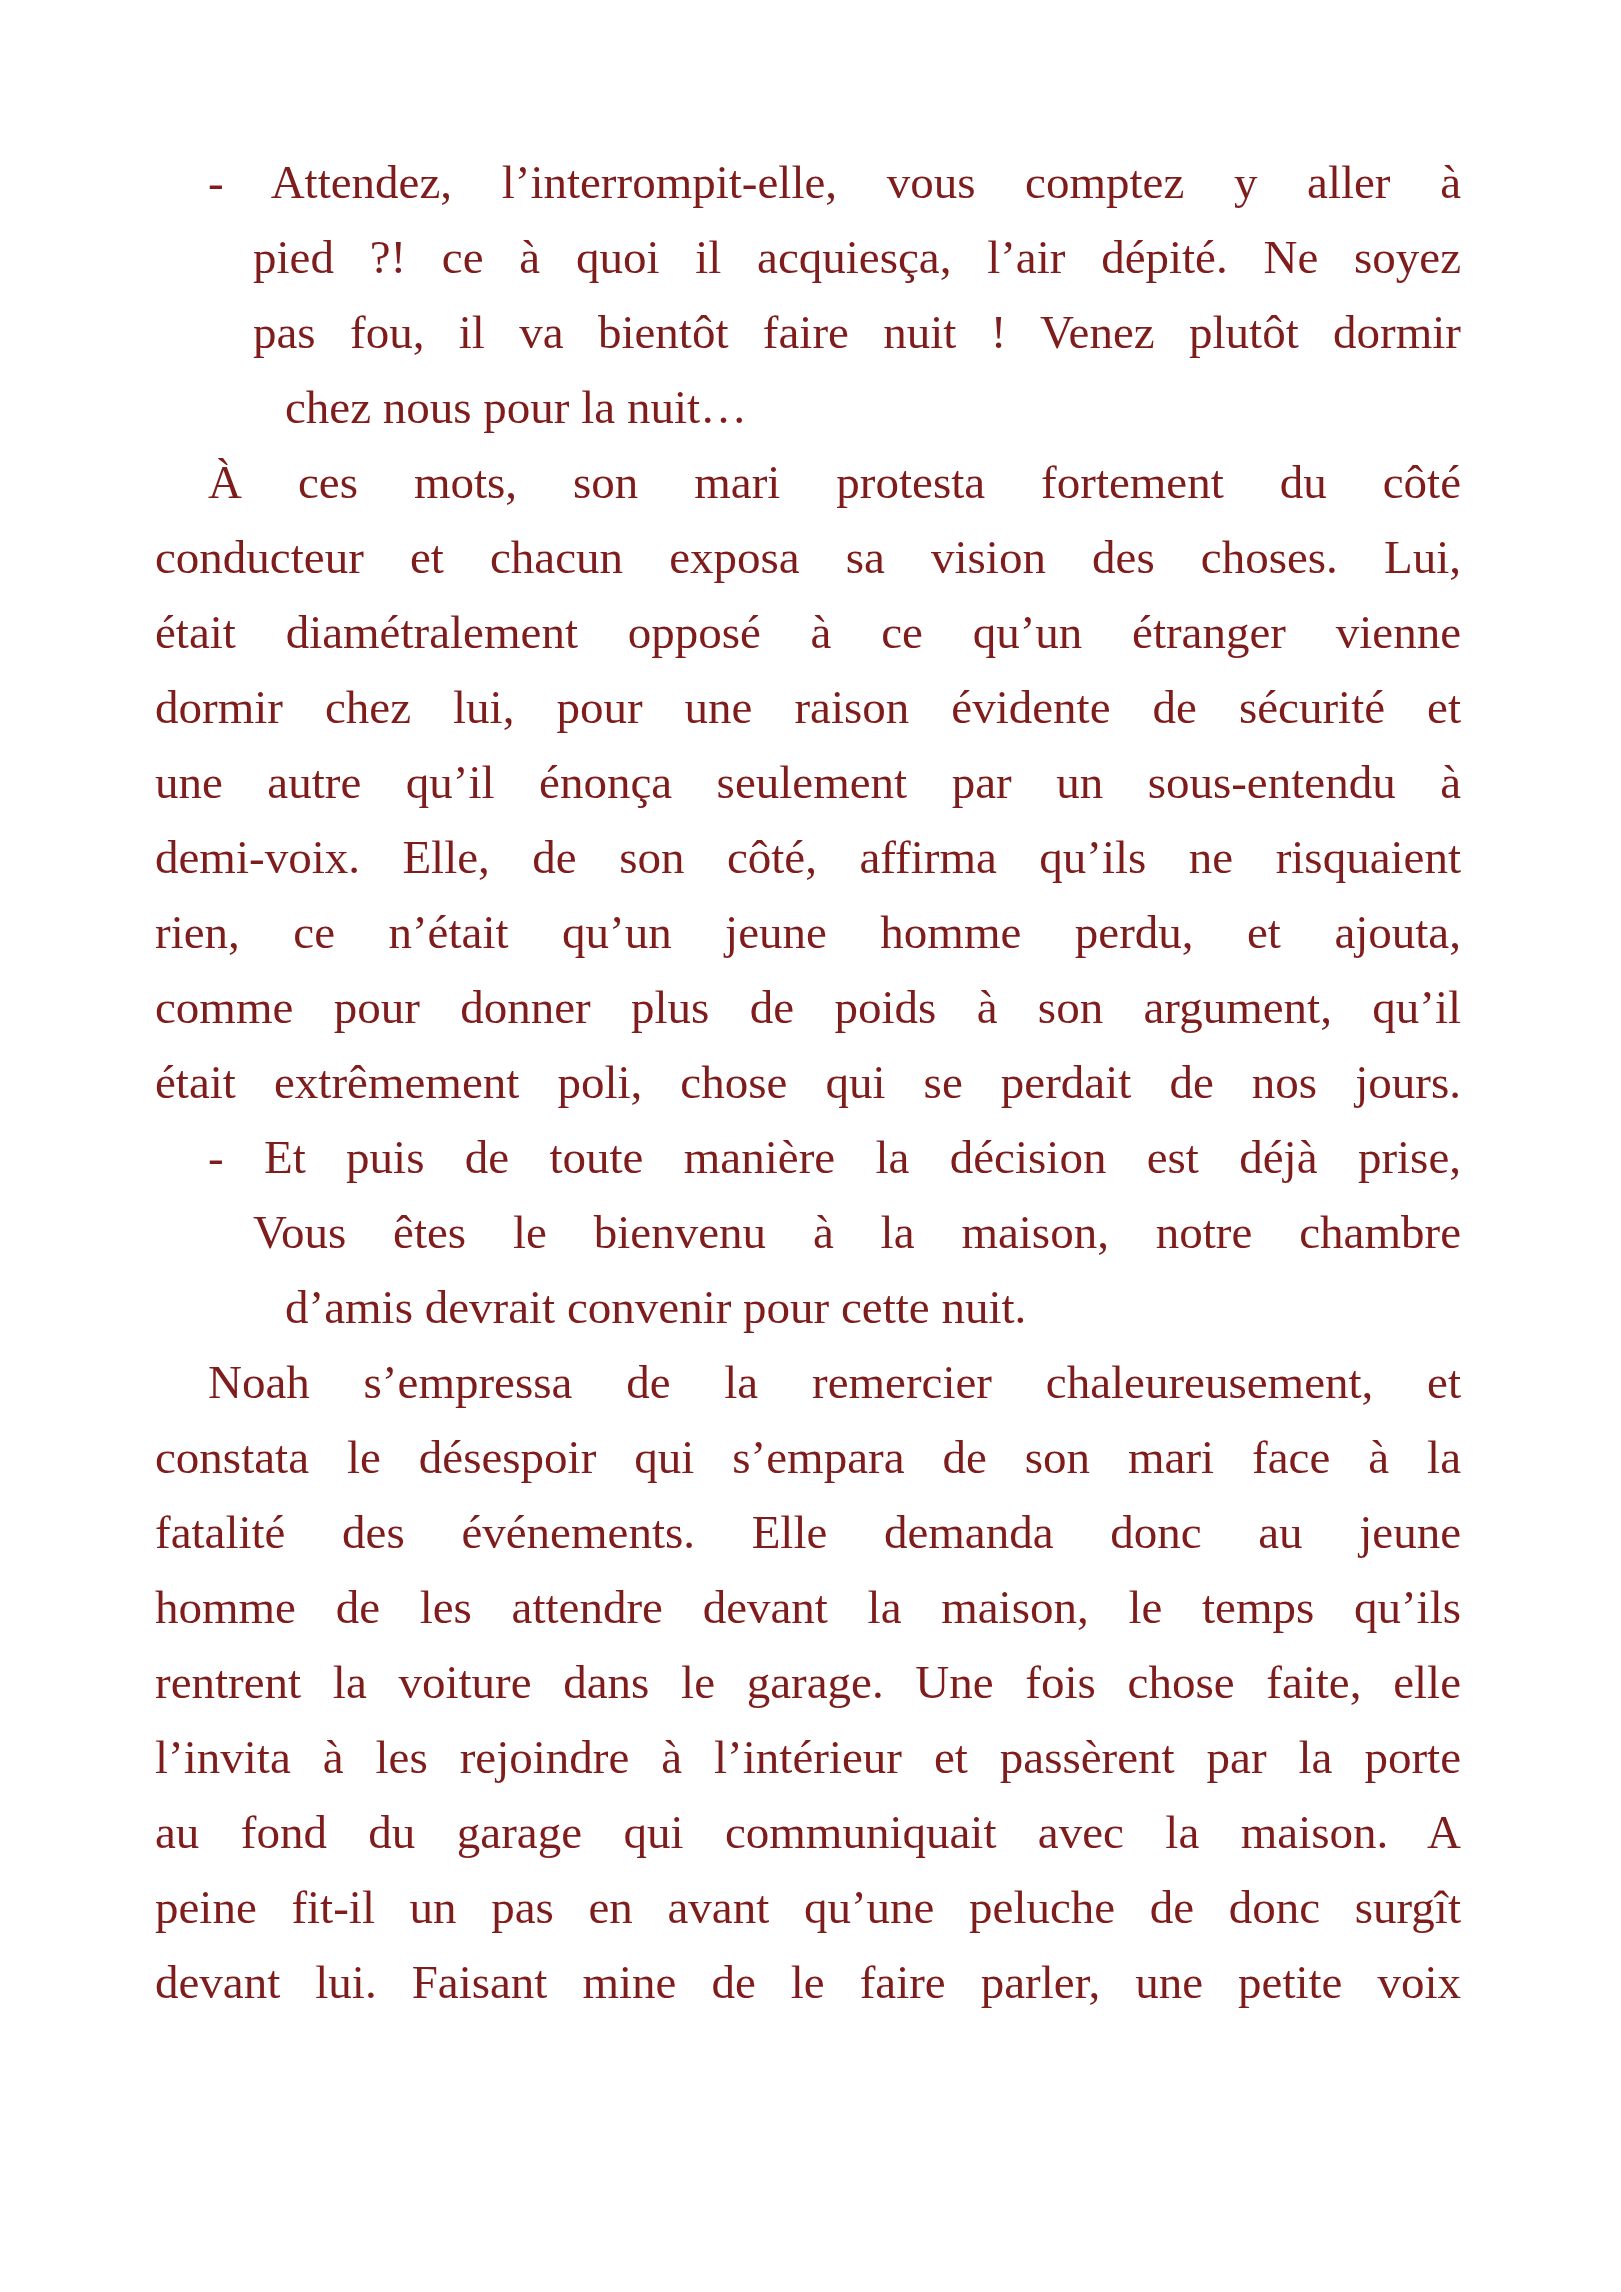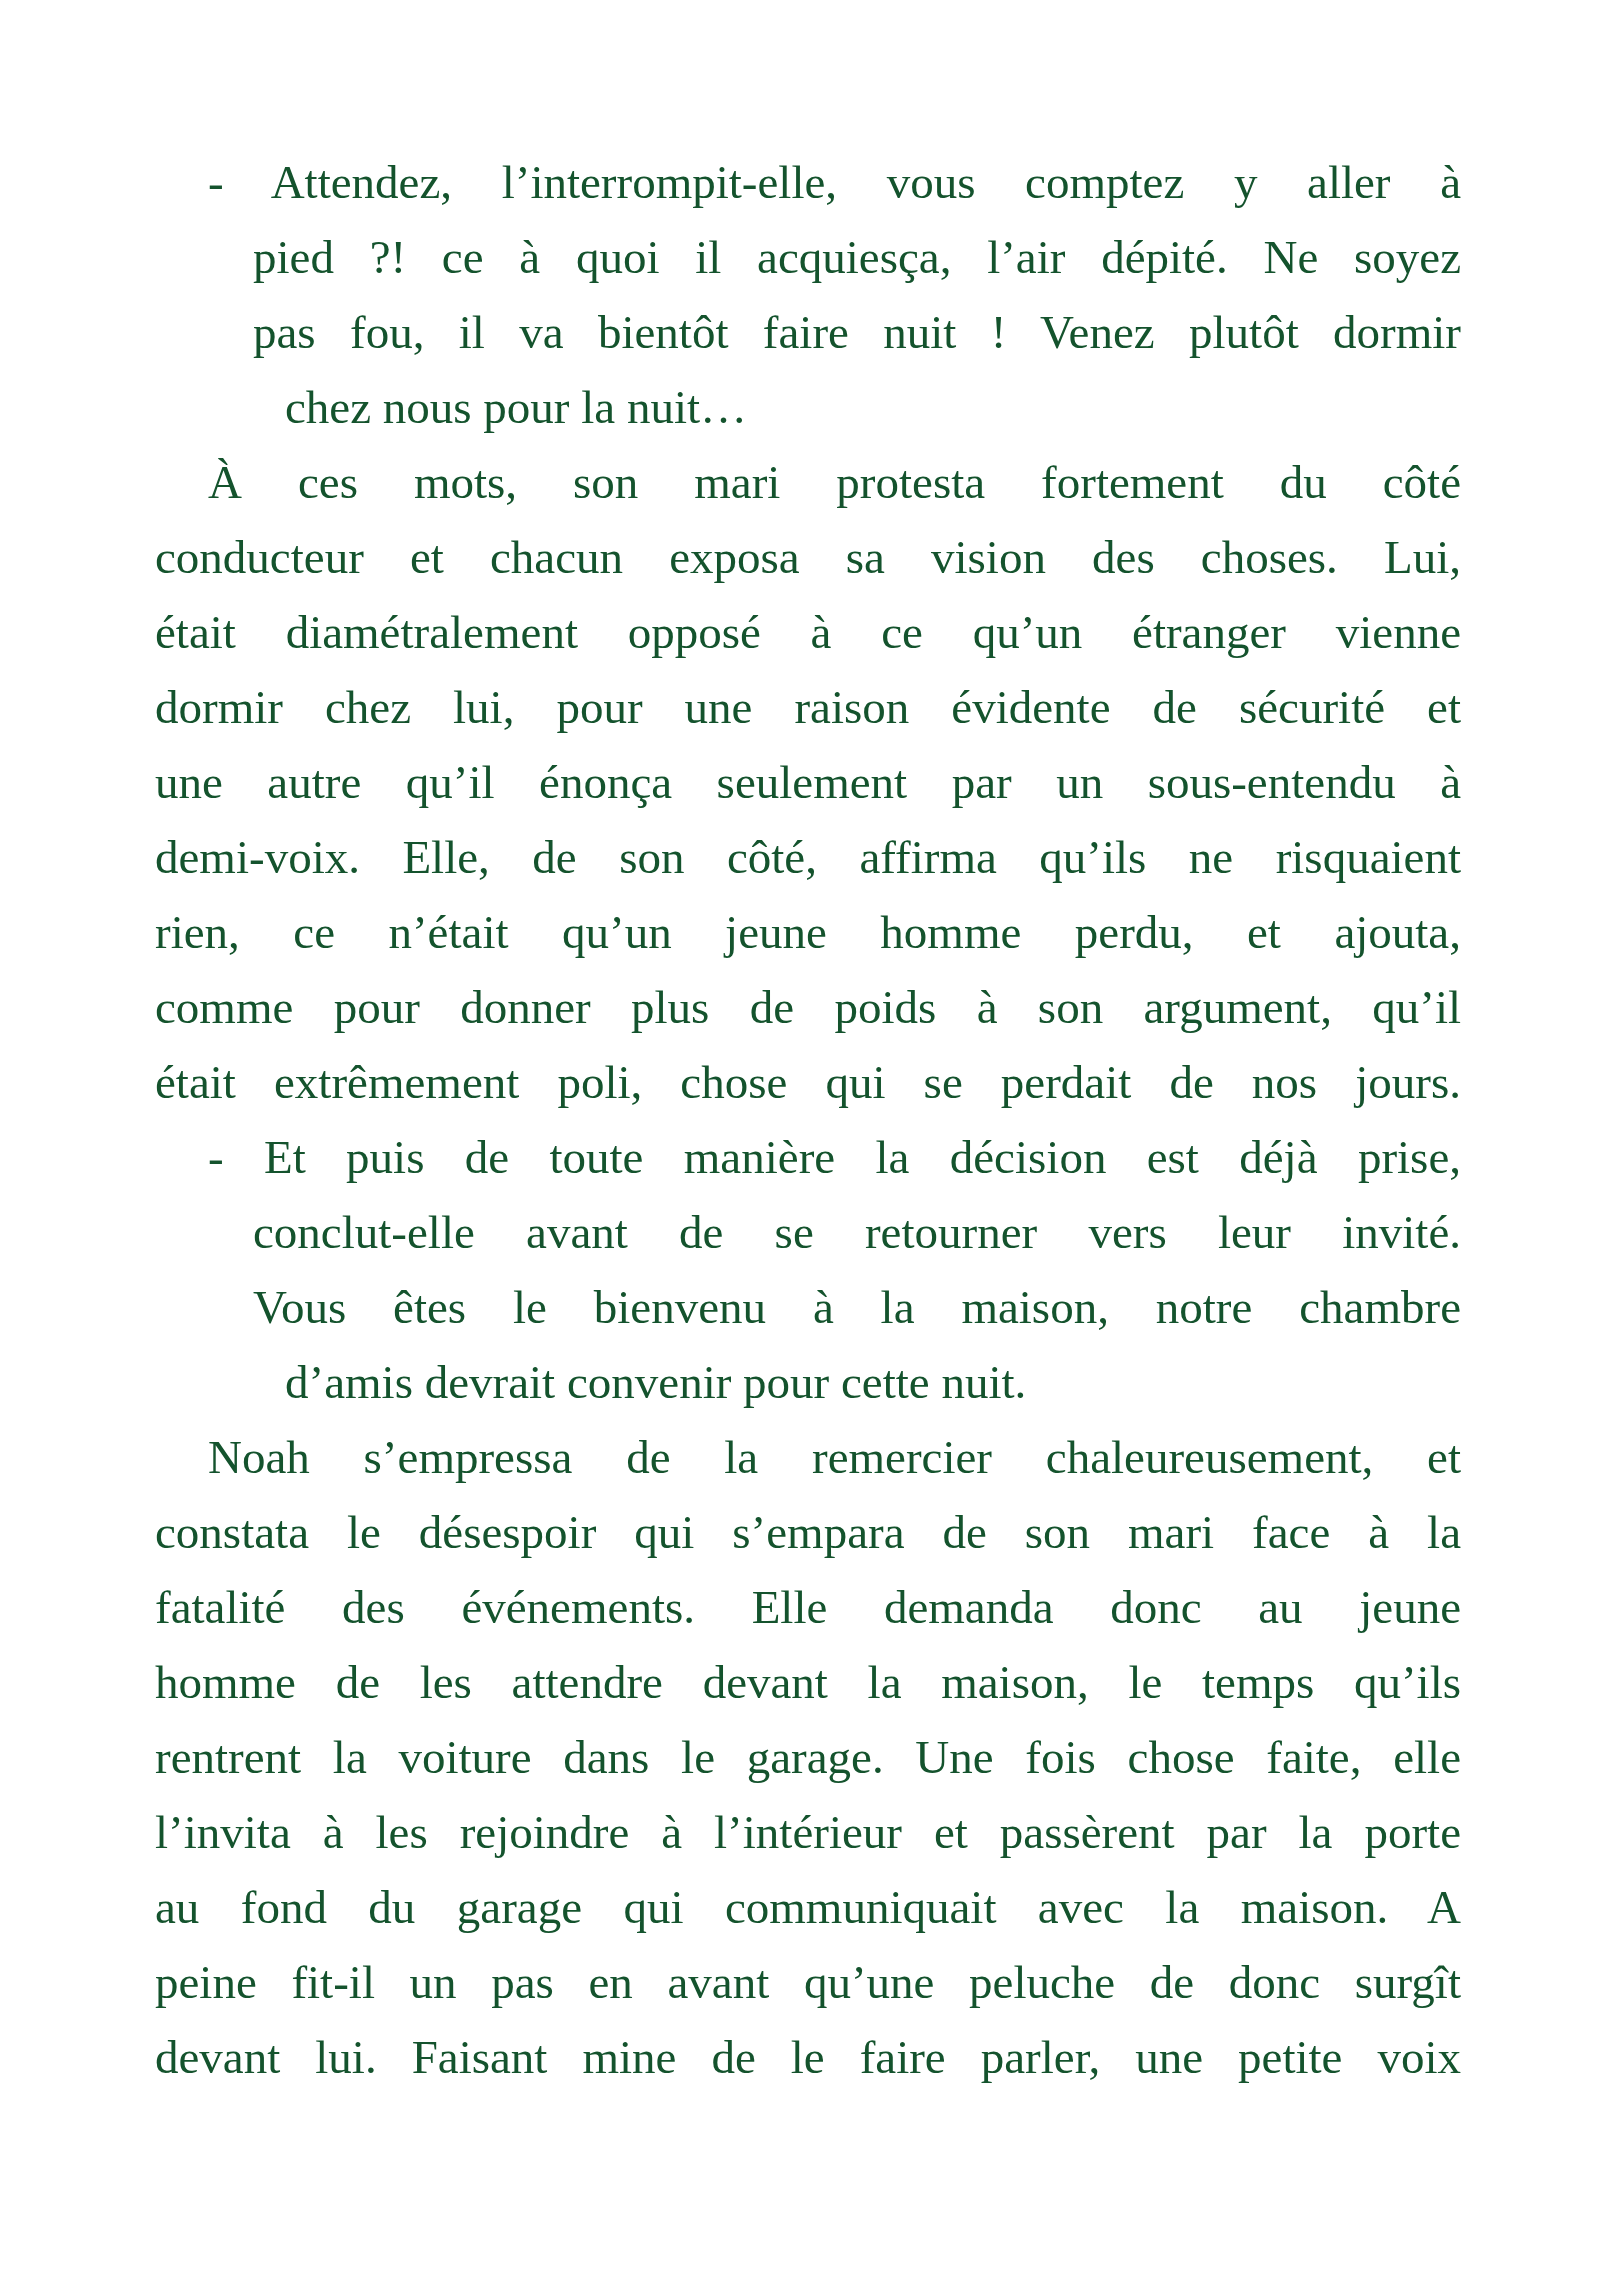--- a/index.html
+++ b/index.html
@@ -7,21 +7,21 @@
     padding: 0;
     background: #ffffff;
   }
   .page {
     position: relative;
     width: 1621px;
     height: 2293px;
     background: #ffffff;
     overflow: hidden;
     font-family: "Liberation Serif", "DejaVu Serif", serif;
-    color: #14532d;
+    color: #7f1d1d;
   }
   .text-block {
     position: absolute;
     top: 145px;
     left: 155px;
     width: 1306px;
   }
   .line {
     font-size: 47px;
     line-height: 75px;
@@ -64,21 +64,20 @@
         <div class="line">était diamétralement opposé à ce qu’un étranger vienne</div>
         <div class="line">dormir chez lui, pour une raison évidente de sécurité et</div>
         <div class="line">une autre qu’il énonça seulement par un sous-entendu à</div>
         <div class="line">demi-voix. Elle, de son côté, affirma qu’ils ne risquaient</div>
         <div class="line">rien, ce n’était qu’un jeune homme perdu, et ajouta,</div>
         <div class="line">comme pour donner plus de poids à son argument, qu’il</div>
         <div class="line">était extrêmement poli, chose qui se perdait de nos jours.</div>
       </div>
       <div class="para dialogue">
         <div class="line first">- Et puis de toute manière la décision est déjà prise,</div>
-        <div class="line">conclut-elle avant de se retourner vers leur invité.</div>
         <div class="line">Vous êtes le bienvenu à la maison, notre chambre</div>
         <div class="line no-justify">d’amis devrait convenir pour cette nuit.</div>
       </div>
       <div class="para normal">
         <div class="line first">Noah s’empressa de la remercier chaleureusement, et</div>
         <div class="line">constata le désespoir qui s’empara de son mari face à la</div>
         <div class="line">fatalité des événements. Elle demanda donc au jeune</div>
         <div class="line">homme de les attendre devant la maison, le temps qu’ils</div>
         <div class="line">rentrent la voiture dans le garage. Une fois chose faite, elle</div>
         <div class="line">l’invita à les rejoindre à l’intérieur et passèrent par la porte</div>

